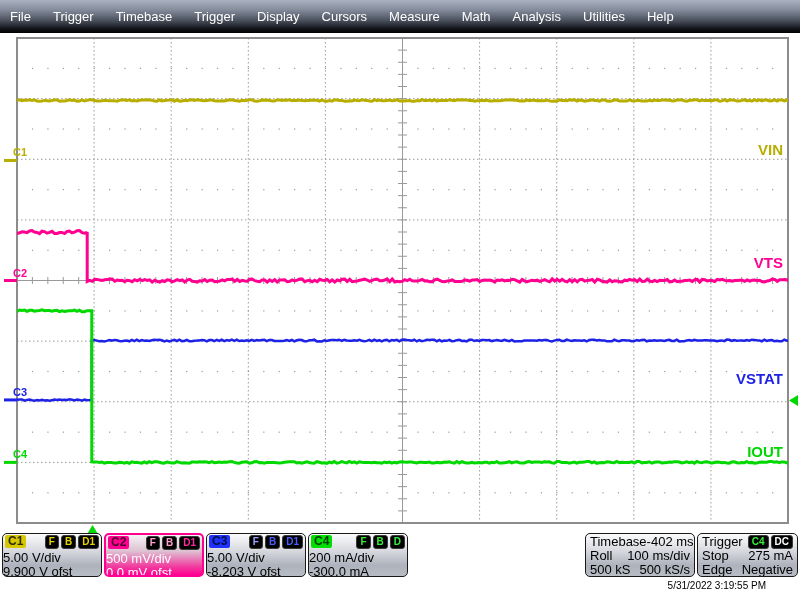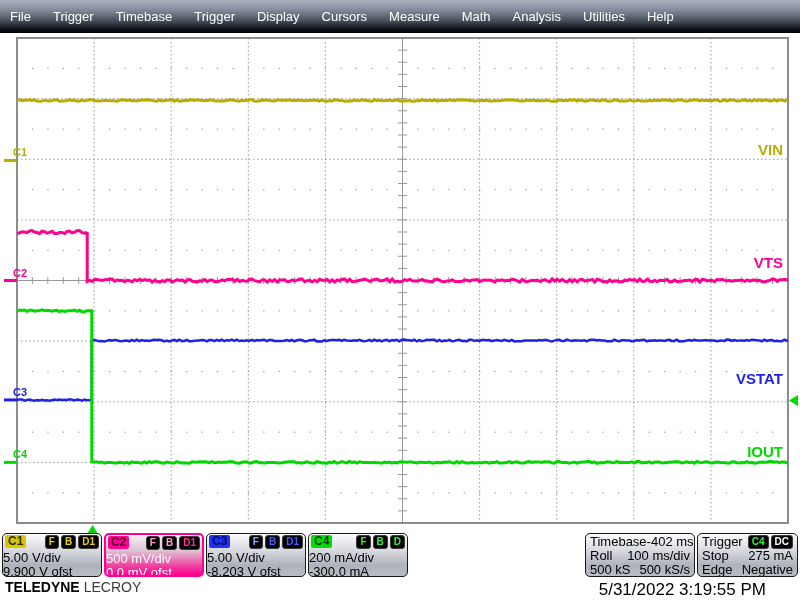--- a/index.html
+++ b/index.html
@@ -21,21 +21,21 @@
   .badge{background:#000;border-radius:3px;font-size:10px;font-weight:bold;line-height:12px;padding:0 3px;border:1px solid #3a3a3a;}
   .val{ text-align:left;line-height:14px;padding-right:4px;white-space:nowrap;}
   .sysbox{position:absolute;top:533px;height:44px;border:1px solid #1a1a1a;border-radius:5px;
     background:linear-gradient(180deg,#fbfbfc 0%,#d9dbe0 38%,#aeb2bc 75%,#b8bcc4 100%);
     box-sizing:border-box;font-size:13px;color:#000;padding:1px 4px;overflow:hidden;}
   .sysrow{display:flex;justify-content:space-between;line-height:14px;white-space:nowrap;}
   .footer{position:absolute;left:0;top:577px;width:800px;height:23px;background:#fff;}
   .logo{position:absolute;left:5px;top:2px;font-size:14px;letter-spacing:0px;color:#000;}
   .logo .bold{font-weight:bold;}
   .logo .light{font-weight:normal;color:#3c3c3c;margin-left:4px;}
-  .timestamp{position:absolute;right:34px;top:3px;font-size:17px;color:#000;margin-left:16px;}
+  .timestamp{position:absolute;right:34px;top:3px;font-size:10px;color:#000;margin-left:16px;}
 </style>
 </head>
 <body>
 
 <div class="menubar">
   <span class="menu-item">File</span>
   <span class="menu-item">Trigger</span>
   <span class="menu-item">Timebase</span>
   <span class="menu-item">Trigger</span>
   <span class="menu-item">Display</span>
@@ -657,17 +657,14 @@
     <span>Stop</span>
     <span>275 mA</span>
   </div>
   <div class="sysrow">
     <span>Edge</span>
     <span>Negative</span>
   </div>
 </div>
 
 <div class="footer">
-  <span class="logo">
-    <span class="bold">TELEDYNE</span><span class="light">LECROY</span>
-  </span>
   <span class="timestamp">5/31/2022 3:19:55 PM</span>
 </div>
 
 </body></html>

